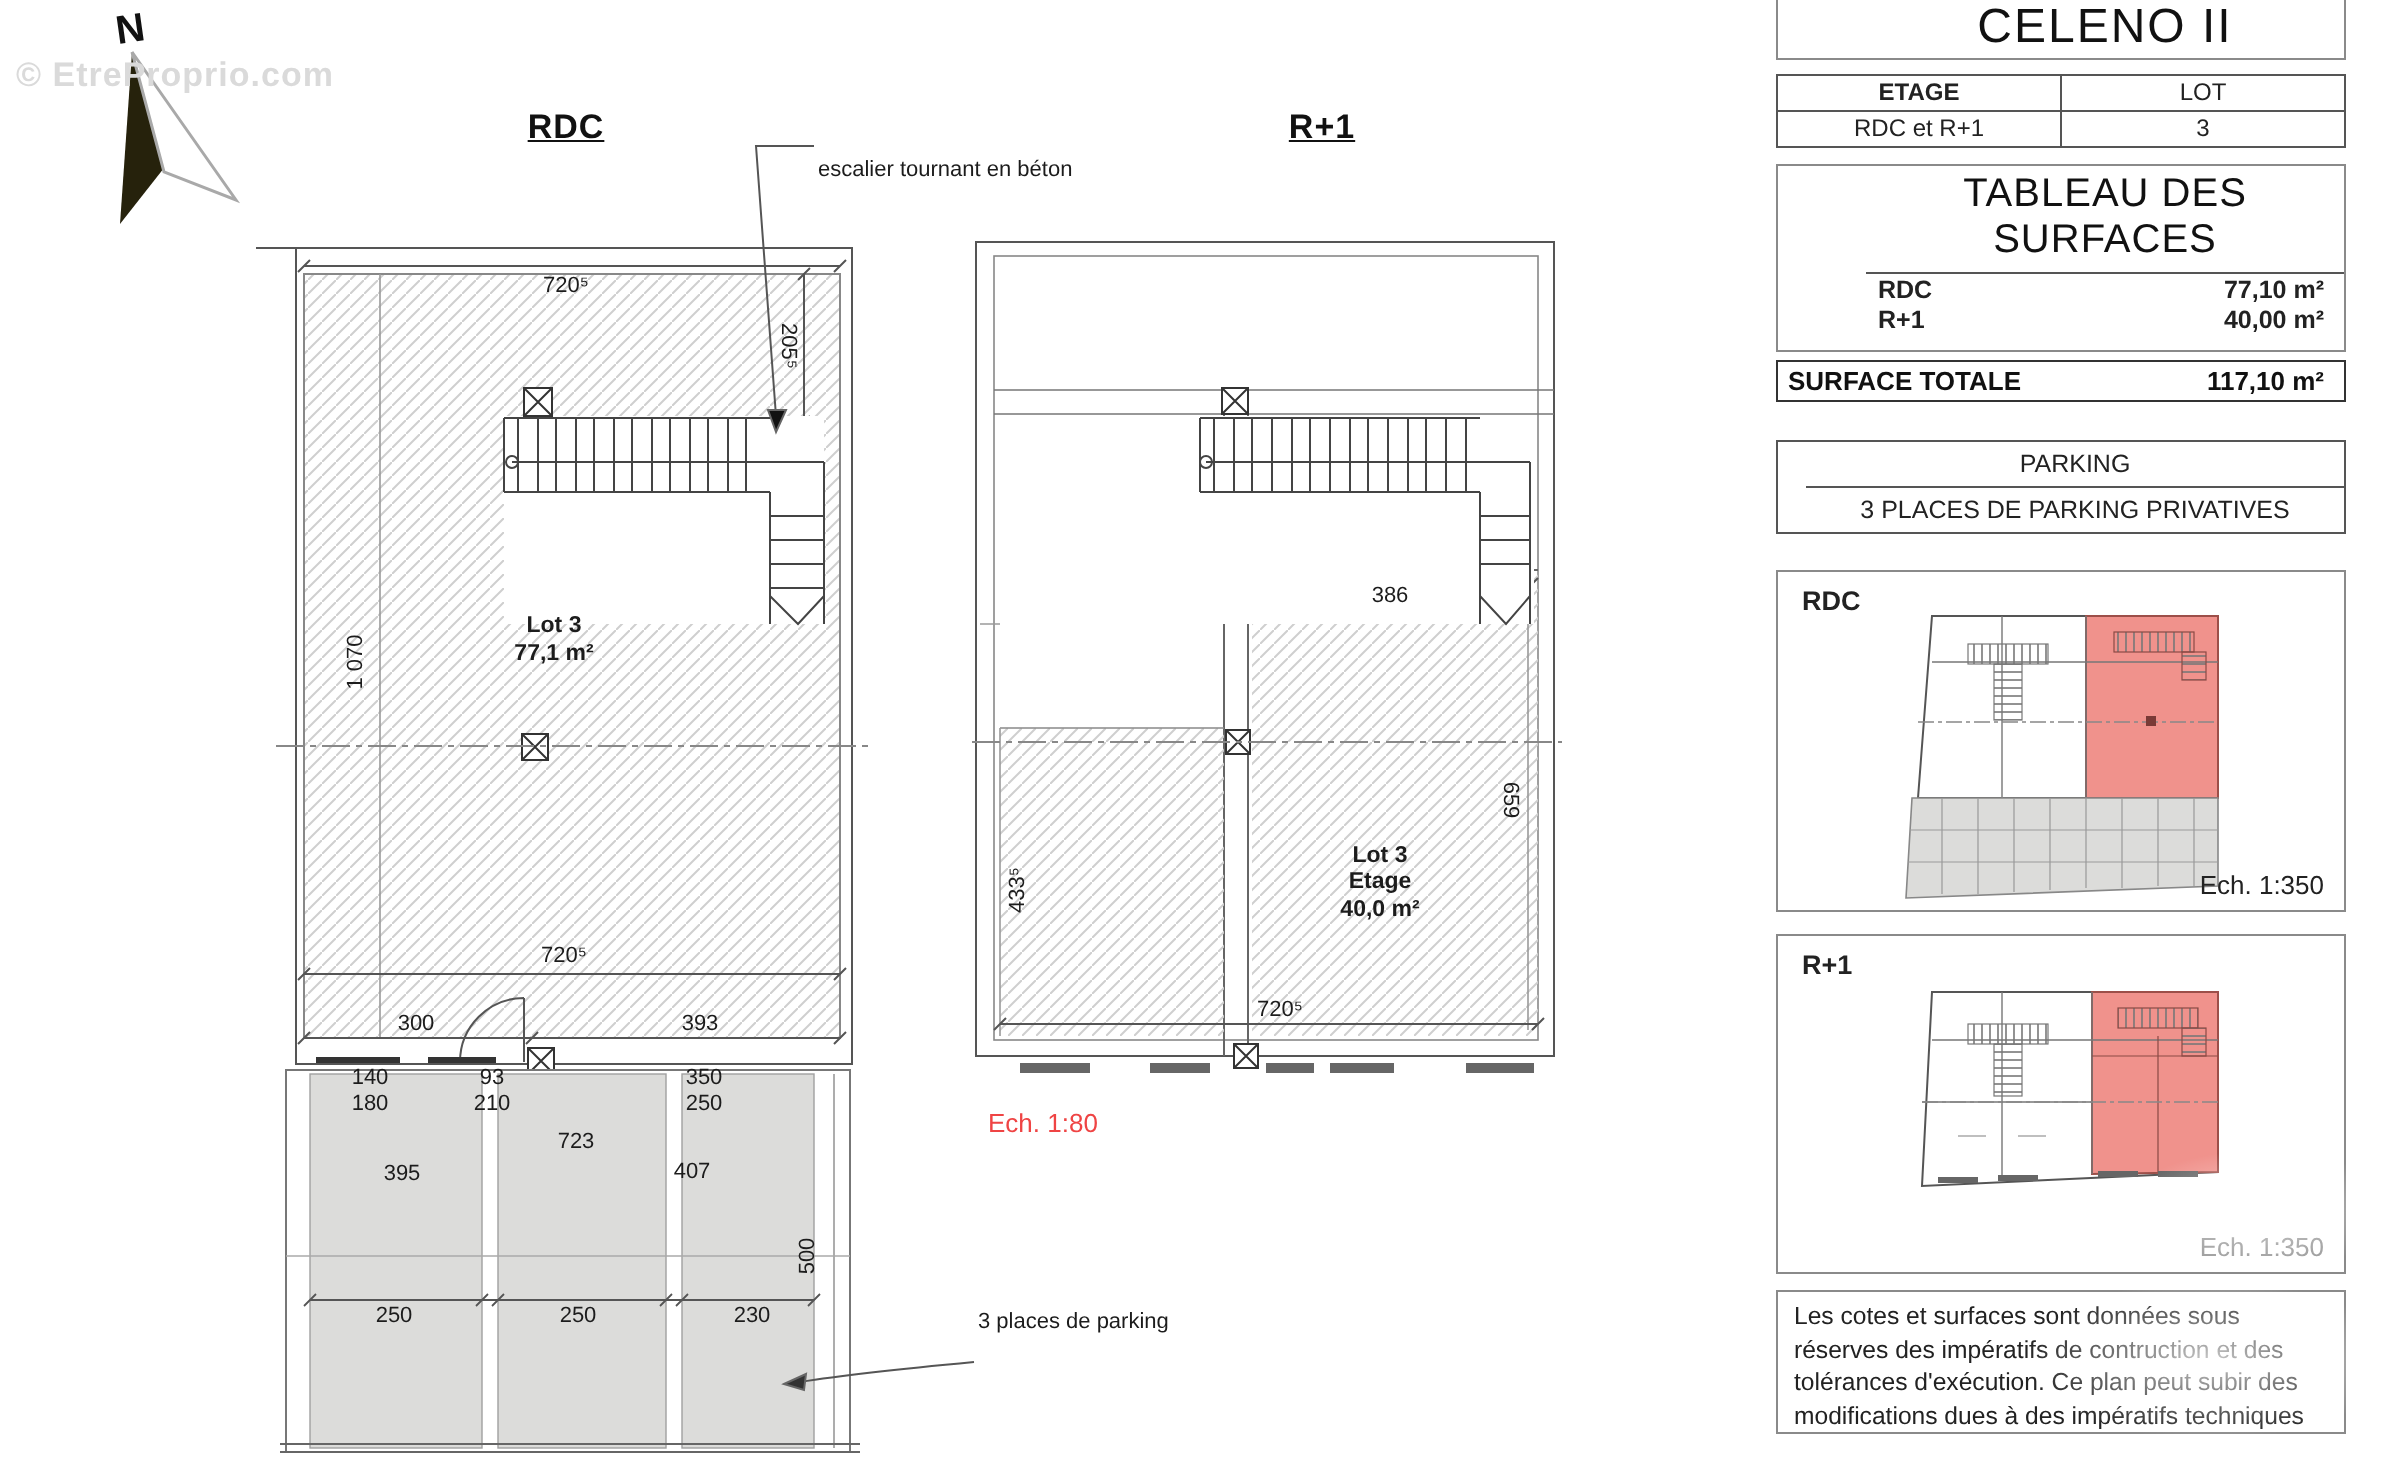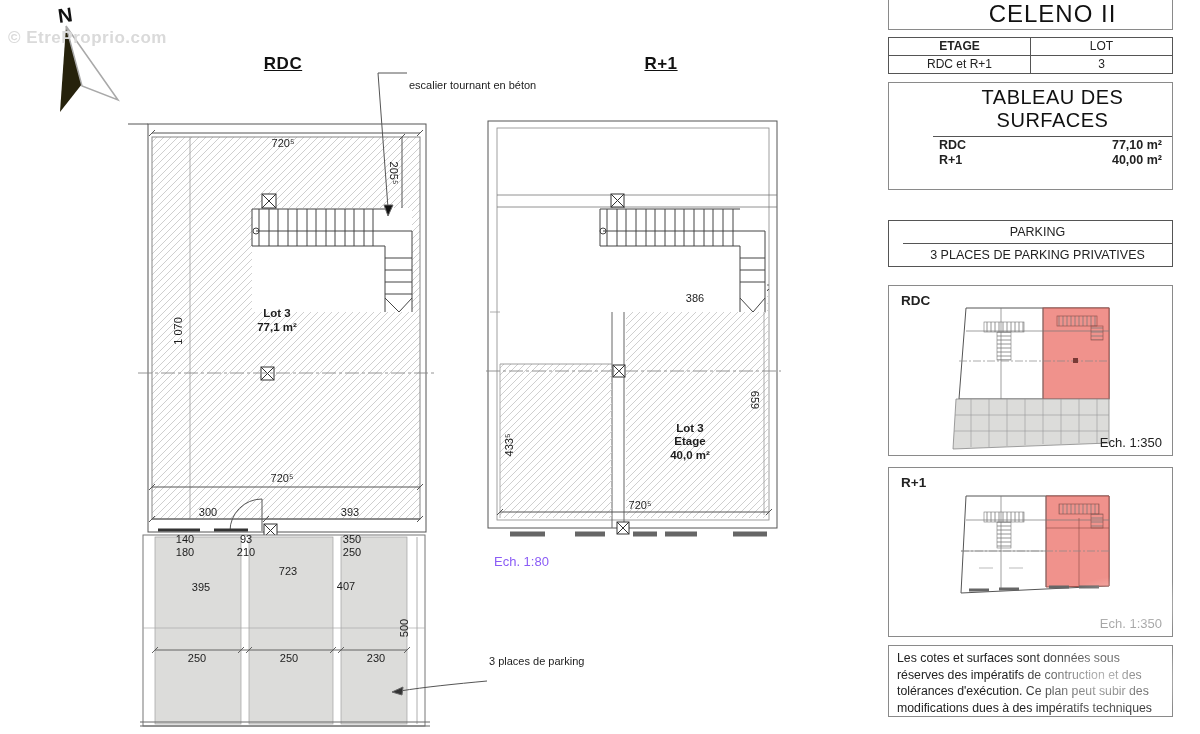--- a/index.html
+++ b/index.html
@@ -9,35 +9,35 @@
     font-family:"Liberation Sans","DejaVu Sans",sans-serif; color:#222; overflow:hidden;
   }
   svg { position:absolute; left:0; top:0; }
   .lbl { position:absolute; transform:translate(-50%,-50%); white-space:nowrap; }
   .lbl-left { position:absolute; white-space:nowrap;margin-top:12px; }
   .rotl { transform:translate(-50%,-50%) rotate(-90deg); }
   .rotr { transform:translate(-50%,-50%) rotate(90deg); }
   .dim { font-size:11px; color:#1c1c1c; }
   .plan-title { font-size:17px; font-weight:bold; text-decoration:underline; letter-spacing:.5px; color:#111; }
   .note-sm { font-size:11px; color:#1c1c1c; }
-  .scale-txt { font-size:13px; color:#8b5cf6; }
+  .scale-txt { font-size:13px; color:#ef4444; }
   .lot-lbl { font-size:11.5px; font-weight:bold; color:#1c1c1c; text-align:center; line-height:14px; }
   .watermark { position:absolute; left:8px; top:28px; font-size:17px; font-weight:bold; color:#dadada; letter-spacing:.5px; }
   .compass-n { position:absolute; left:58px; top:4px; font-size:20px; font-weight:bold; color:#111; transform:rotate(-8deg); }
 
   
   .pbox { position:absolute; left:888px; width:285px; background:#fff; border:1px solid #8a8a8a;padding-left:44px; }
   .celeno { top:0; height:30px; border-top:none; text-align:center; font-size:24px; letter-spacing:1px; color:#111; line-height:28px; }
   .tbl { padding:0; }
   .trow { display:flex; width:100%; }
   .tcell { flex:1; text-align:center; font-size:12px; line-height:17px; color:#222; }
   .etage { top:37px; height:37px; border:1px solid #555; }
   .etage .trow:first-child { border-bottom:1px solid #555; }
   .etage .tcell:first-child { border-right:1px solid #555; }
-  .surfaces { top:82px; height:108px; }
+  .surfaces { top:82px; height:94px; }
   .surf-title { font-size:20px; text-align:center; padding:3px 0 4px; border-bottom:1px solid #555; color:#111; letter-spacing:.5px; }
   .surf-row { display:flex; justify-content:space-between; padding:1px 10px 0 6px; font-size:12.5px; font-weight:bold; color:#222; }
   .surf-row:first-of-type { padding-top:6px; }
   .total { top:180px; height:21px; border:1px solid #333; display:flex; justify-content:space-between; padding:0 10px 0 5px; font-size:13px; font-weight:bold; line-height:19px; color:#111; }
   .parkingt { top:220px; height:47px; border:1px solid #555;padding-left:14px; }
   .parkingt .trow { height:23px; }
   .parkingt .trow:first-child { border-bottom:1px solid #555; }
   .parkingt .tcell { font-size:12.5px; line-height:22px; color:#222; }
   .minibox { background:#fff; border:1px solid #8a8a8a; position:absolute; left:888px; width:285px; }
   .mini-rdc { top:285px; height:171px; }
@@ -233,20 +233,24 @@
     <div class="surf-row">
       <span>RDC</span>
       <span>77,10 m²</span>
     </div>
     <div class="surf-row">
       <span>R+1</span>
       <span>40,00 m²</span>
     </div>
   </div>
 
+  <div class="pbox total">
+    <span>SURFACE TOTALE</span>
+    <span>117,10 m²</span>
+  </div>
 
   <div class="pbox parkingt tbl">
     <div class="trow">
         <div class="tcell">PARKING</div>
       </div>
     <div class="trow">
         <div class="tcell">3 PLACES DE PARKING PRIVATIVES</div>
       </div>
   </div>
 

